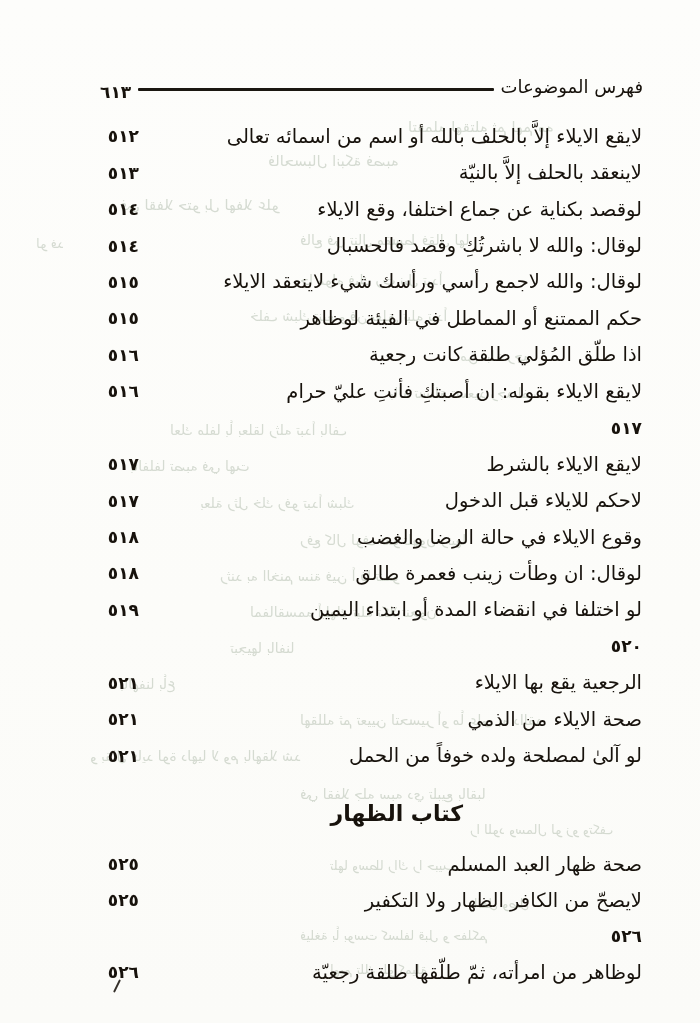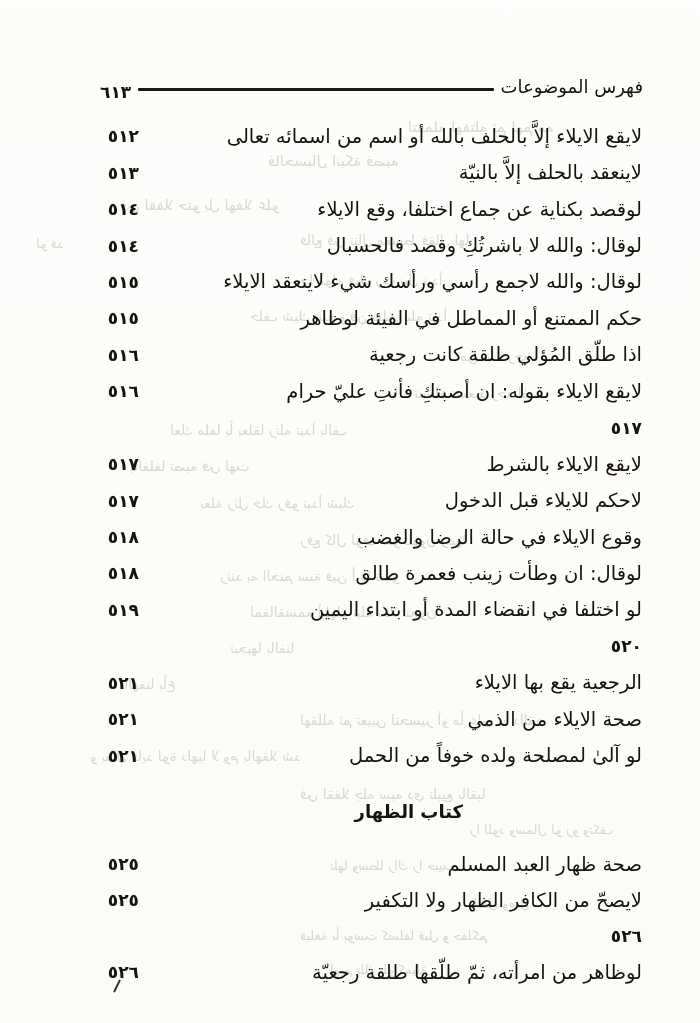--- a/index.html
+++ b/index.html
@@ -33,21 +33,21 @@
     font-size:19.5px;font-weight:normal;white-space:nowrap;letter-spacing:-.3px;
     overflow:visible;
   }
   .entry-page{
     font-size:17px;font-weight:bold;position:relative;min-width:36px;text-align:right;
     direction:ltr;
   }
   
   .section-heading{
     position:absolute;top:801px;right:237px;
-    font-size:18px;font-weight:bold;white-space:nowrap;letter-spacing:-.3px;margin-left:14px;
+    font-size:22px;font-weight:bold;white-space:nowrap;letter-spacing:-.3px;margin-left:14px;
   }
   
   .pen-mark{
     position:absolute;left:13px;top:17px;width:2px;height:14px;
     background:#35302a;transform:rotate(26deg);border-radius:1px;
   }
   
   .ghost{
     position:absolute;white-space:nowrap;
     color:#97a692;opacity:.38;filter:blur(.7px);

